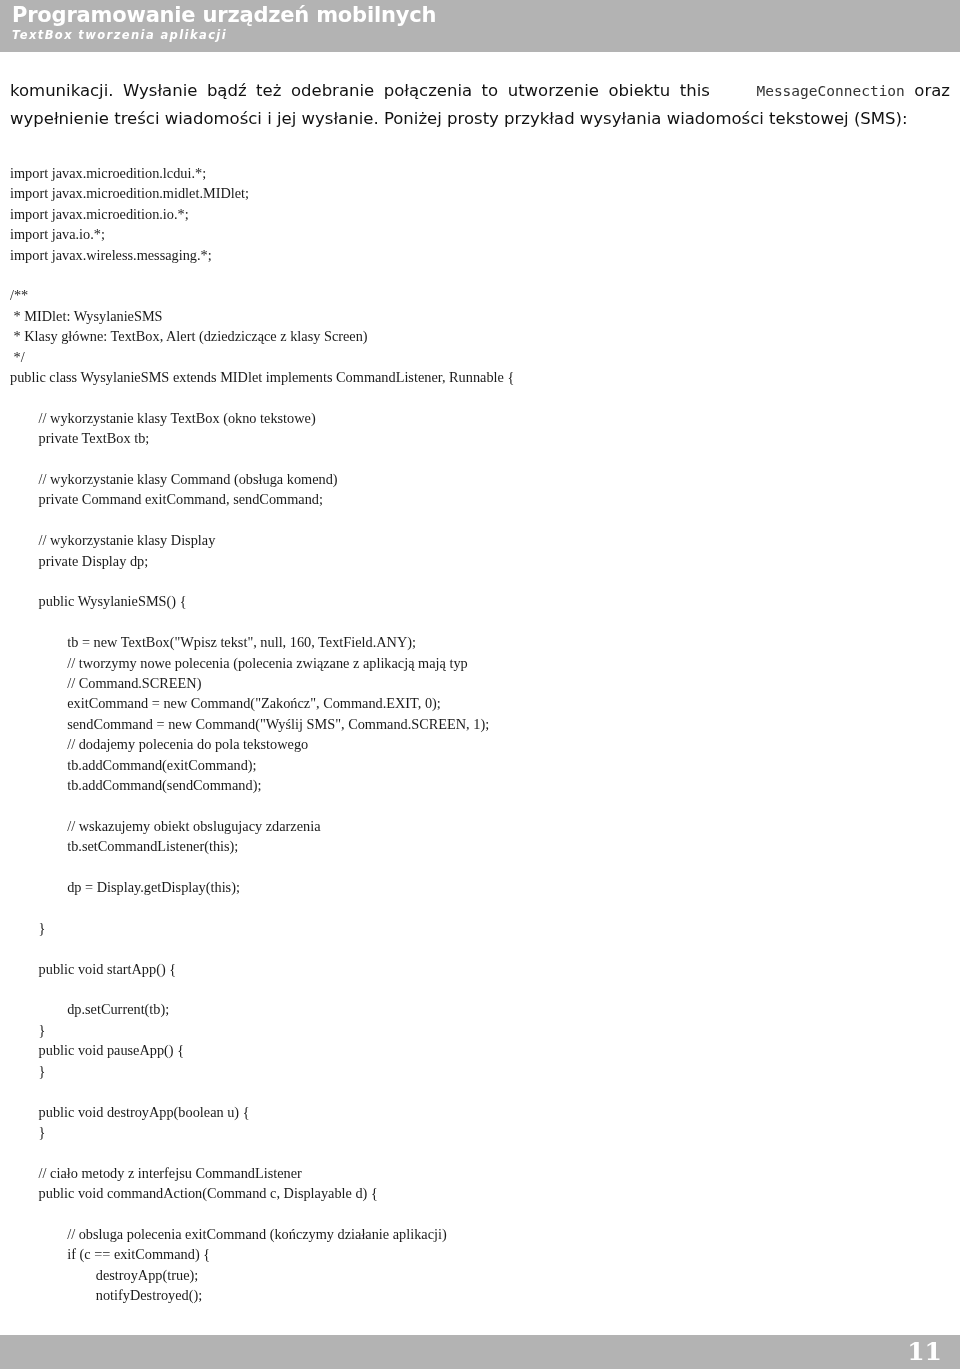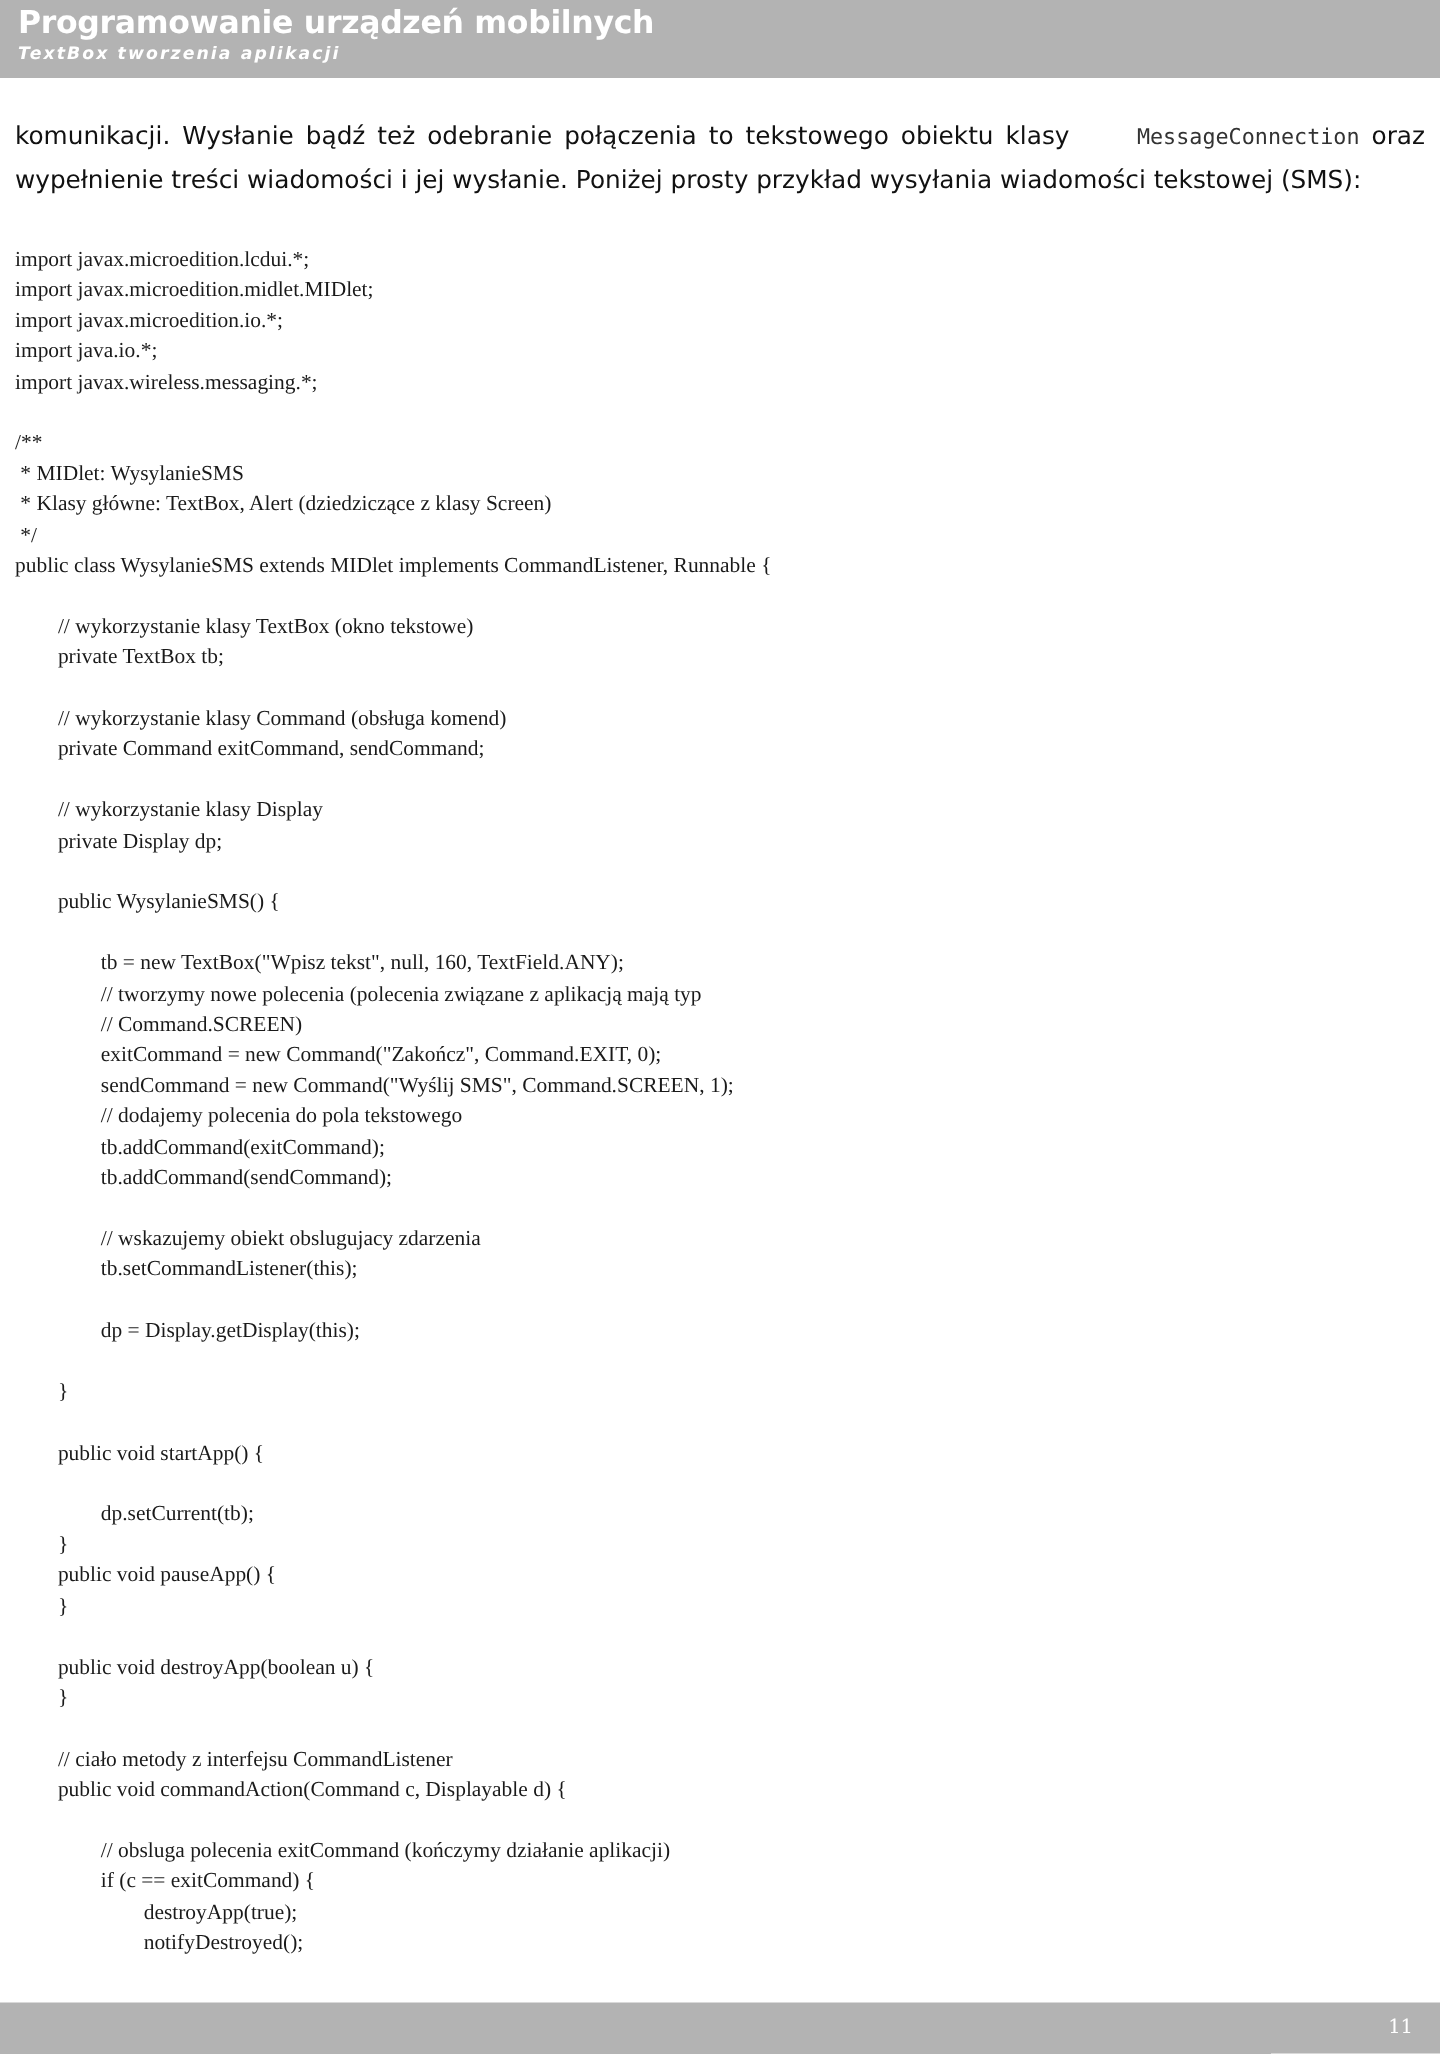--- a/index.html
+++ b/index.html
@@ -95,32 +95,33 @@
     top: 1335px;
     width: 960px;
     height: 34px;
     background: #b3b3b3;
   }
   .page-number {
     position: absolute;
     right: 18px;
     top: 6px;
     font-family: "DejaVu Serif", serif;
-    font-size: 13px;
+    font-size: 25px;
     color: #ffffff;
     line-height: 22px;
+    font-weight: bold;
   }
 </style>
 </head>
 <body>
 
 <div class="header-band">
   <div class="header-title">Programowanie urządzeń mobilnych</div>
   <div class="header-subtitle">TextBox tworzenia aplikacji</div>
 </div>
 
-<p class="intro-paragraph"><span>komunikacji. Wysłanie bądź też odebranie połączenia to tekstowego obiektu klasy </span><span class="mono-inline">MessageConnection</span><span> oraz wypełnienie treści wiadomości i jej wysłanie. Poniżej prosty przykład wysyłania wiadomości tekstowej (SMS):</span></p>
+<p class="intro-paragraph"><span>komunikacji. Wysłanie bądź też odebranie połączenia to utworzenie obiektu this </span><span class="mono-inline">MessageConnection</span><span> oraz wypełnienie treści wiadomości i jej wysłanie. Poniżej prosty przykład wysyłania wiadomości tekstowej (SMS):</span></p>
 
 <div class="code-listing"><div class="code-line">import javax.microedition.lcdui.*;</div><div class="code-line">import javax.microedition.midlet.MIDlet;</div><div class="code-line">import javax.microedition.io.*;</div><div class="code-line">import java.io.*;</div><div class="code-line">import javax.wireless.messaging.*;</div><div class="code-line blank">&nbsp;</div><div class="code-line">/**</div><div class="code-line"> * MIDlet: WysylanieSMS</div><div class="code-line"> * Klasy główne: TextBox, Alert (dziedziczące z klasy Screen)</div><div class="code-line"> */</div><div class="code-line">public class WysylanieSMS extends MIDlet implements CommandListener, Runnable {</div><div class="code-line blank">&nbsp;</div><div class="code-line">        // wykorzystanie klasy TextBox (okno tekstowe)</div><div class="code-line">        private TextBox tb;</div><div class="code-line blank">&nbsp;</div><div class="code-line">        // wykorzystanie klasy Command (obsługa komend)</div><div class="code-line">        private Command exitCommand, sendCommand;</div><div class="code-line blank">&nbsp;</div><div class="code-line">        // wykorzystanie klasy Display</div><div class="code-line">        private Display dp;</div><div class="code-line blank">&nbsp;</div><div class="code-line">        public WysylanieSMS() {</div><div class="code-line blank">&nbsp;</div><div class="code-line">                tb = new TextBox("Wpisz tekst", null, 160, TextField.ANY);</div><div class="code-line">                // tworzymy nowe polecenia (polecenia związane z aplikacją mają typ</div><div class="code-line">                // Command.SCREEN)</div><div class="code-line">                exitCommand = new Command("Zakończ", Command.EXIT, 0);</div><div class="code-line">                sendCommand = new Command("Wyślij SMS", Command.SCREEN, 1);</div><div class="code-line">                // dodajemy polecenia do pola tekstowego</div><div class="code-line">                tb.addCommand(exitCommand);</div><div class="code-line">                tb.addCommand(sendCommand);</div><div class="code-line blank">&nbsp;</div><div class="code-line">                // wskazujemy obiekt obslugujacy zdarzenia</div><div class="code-line">                tb.setCommandListener(this);</div><div class="code-line blank">&nbsp;</div><div class="code-line">                dp = Display.getDisplay(this);</div><div class="code-line blank">&nbsp;</div><div class="code-line">        }</div><div class="code-line blank">&nbsp;</div><div class="code-line">        public void startApp() {</div><div class="code-line blank">&nbsp;</div><div class="code-line">                dp.setCurrent(tb);</div><div class="code-line">        }</div><div class="code-line">        public void pauseApp() {</div><div class="code-line">        }</div><div class="code-line blank">&nbsp;</div><div class="code-line">        public void destroyApp(boolean u) {</div><div class="code-line">        }</div><div class="code-line blank">&nbsp;</div><div class="code-line">        // ciało metody z interfejsu CommandListener</div><div class="code-line">        public void commandAction(Command c, Displayable d) {</div><div class="code-line blank">&nbsp;</div><div class="code-line">                // obsluga polecenia exitCommand (kończymy działanie aplikacji)</div><div class="code-line">                if (c == exitCommand) {</div><div class="code-line">                        destroyApp(true);</div><div class="code-line">                        notifyDestroyed();</div></div>
 
 <div class="footer-band">
   <div class="page-number">11</div>
 </div>
 
 </body></html>

